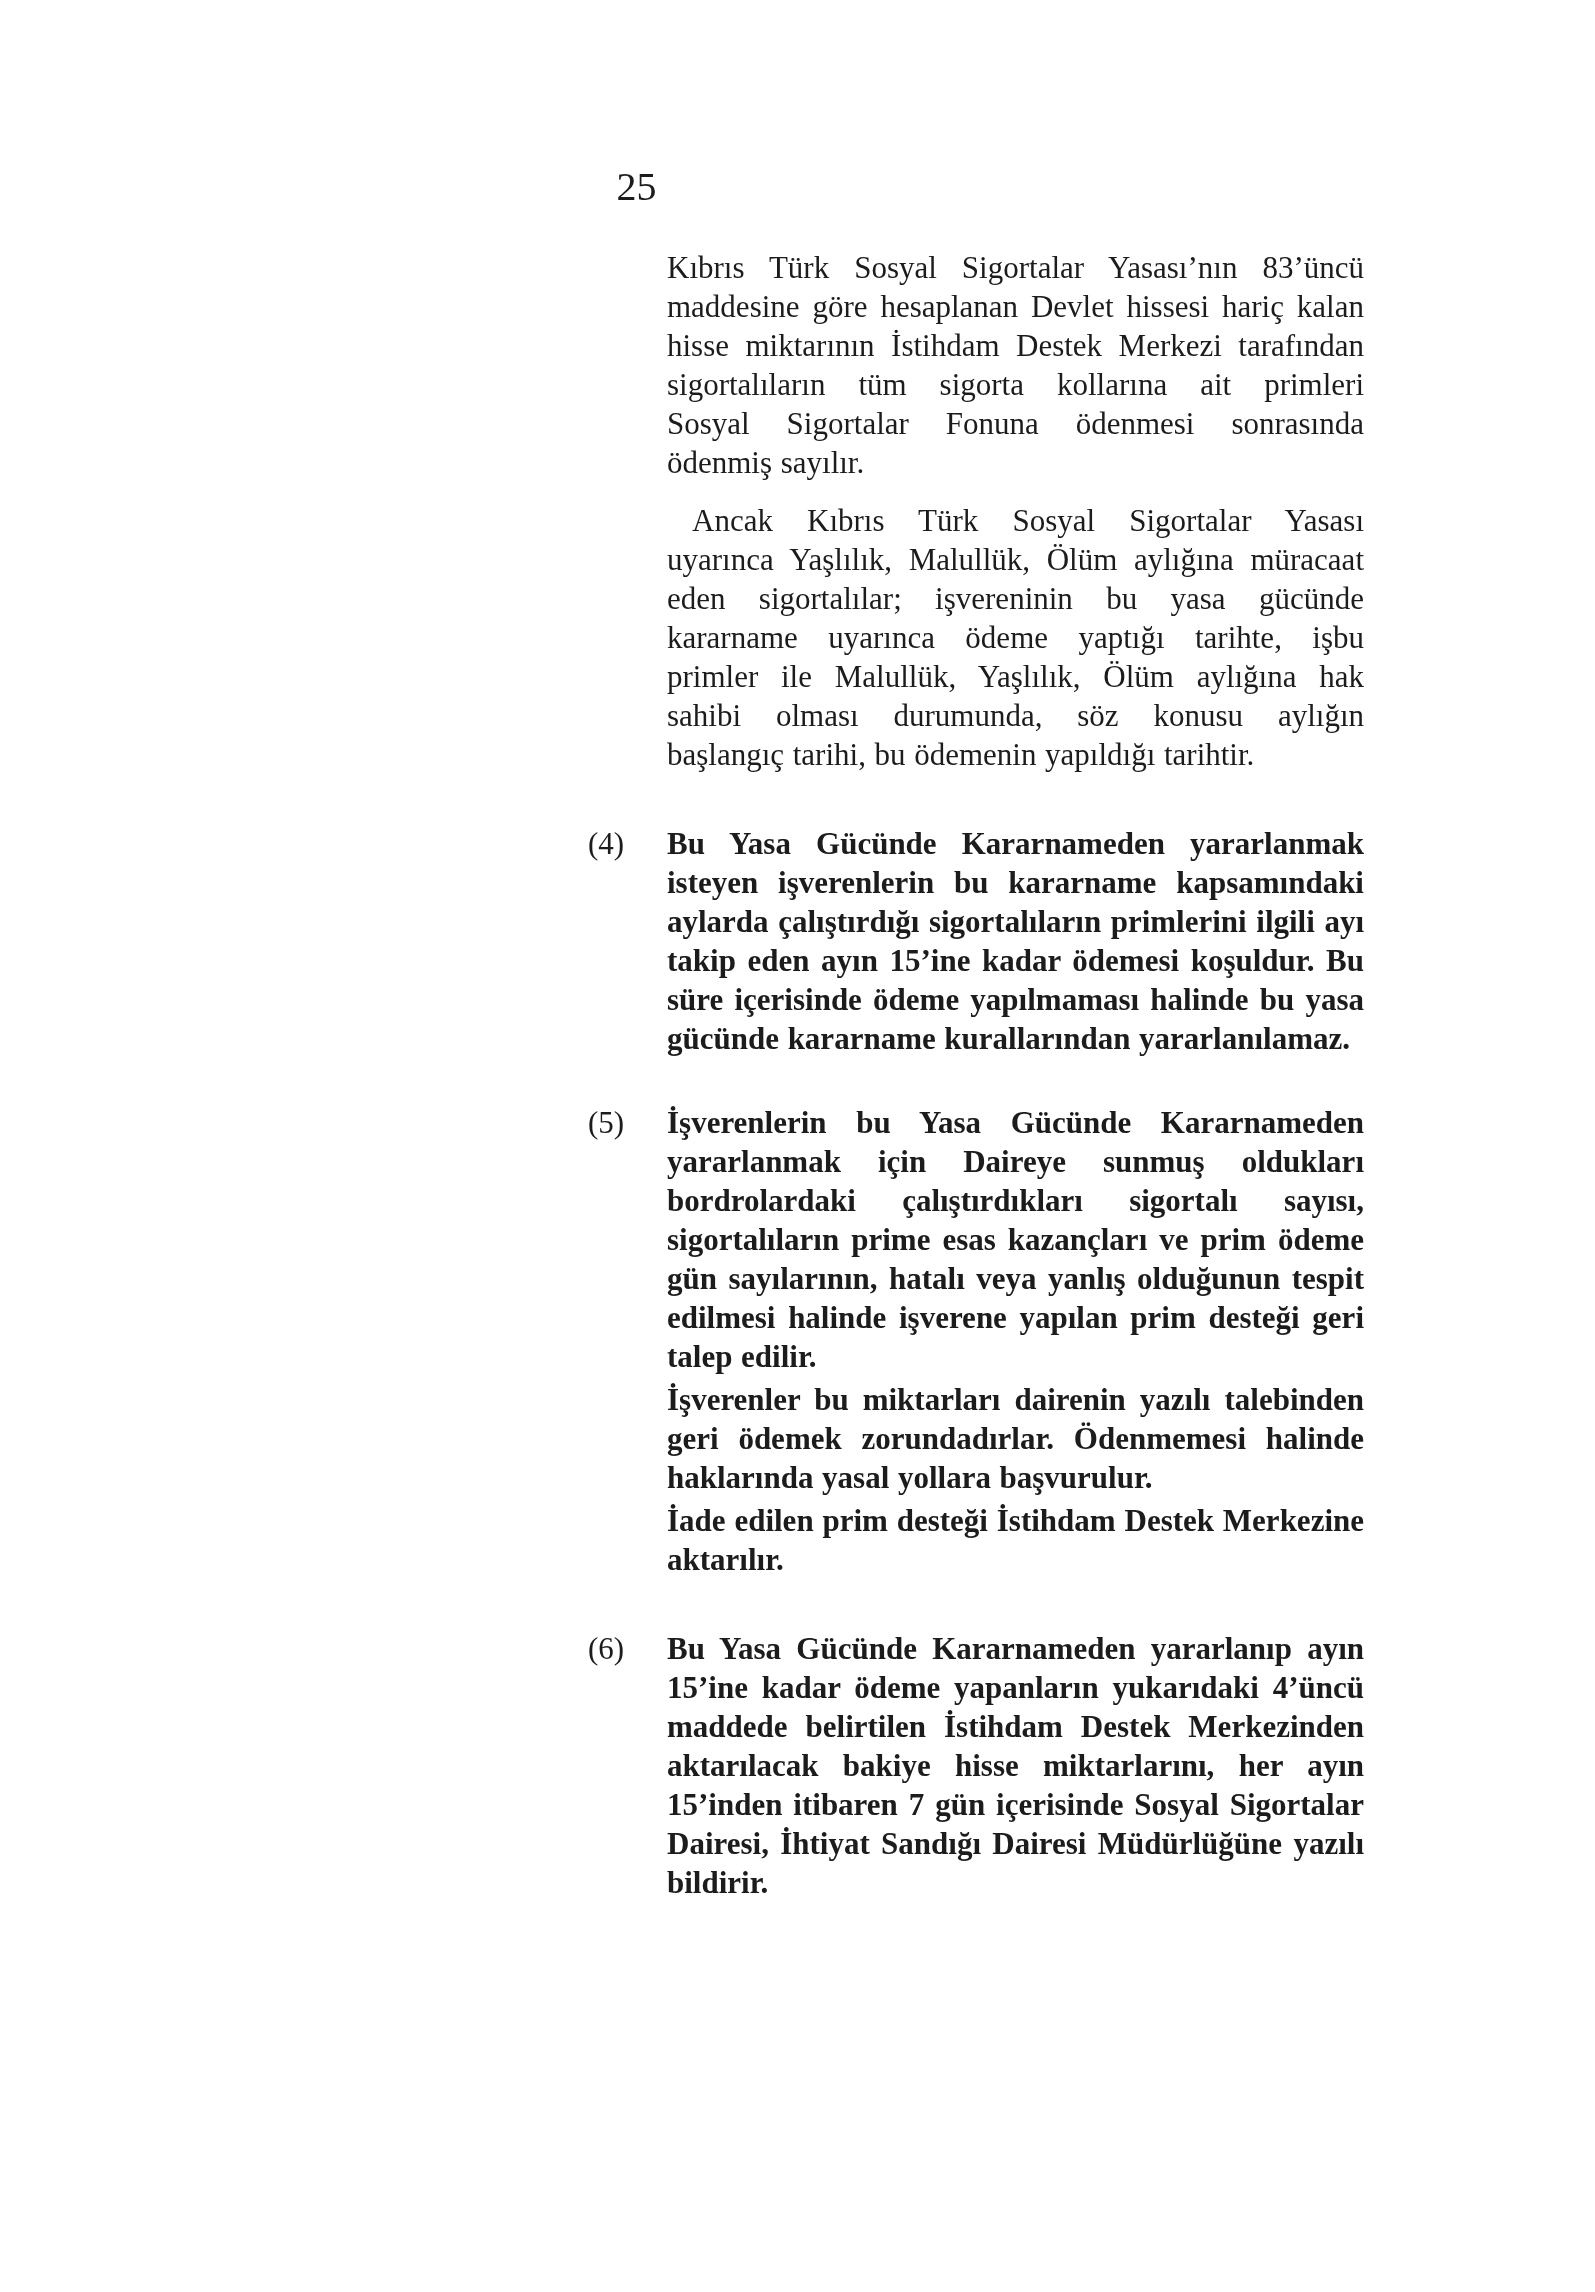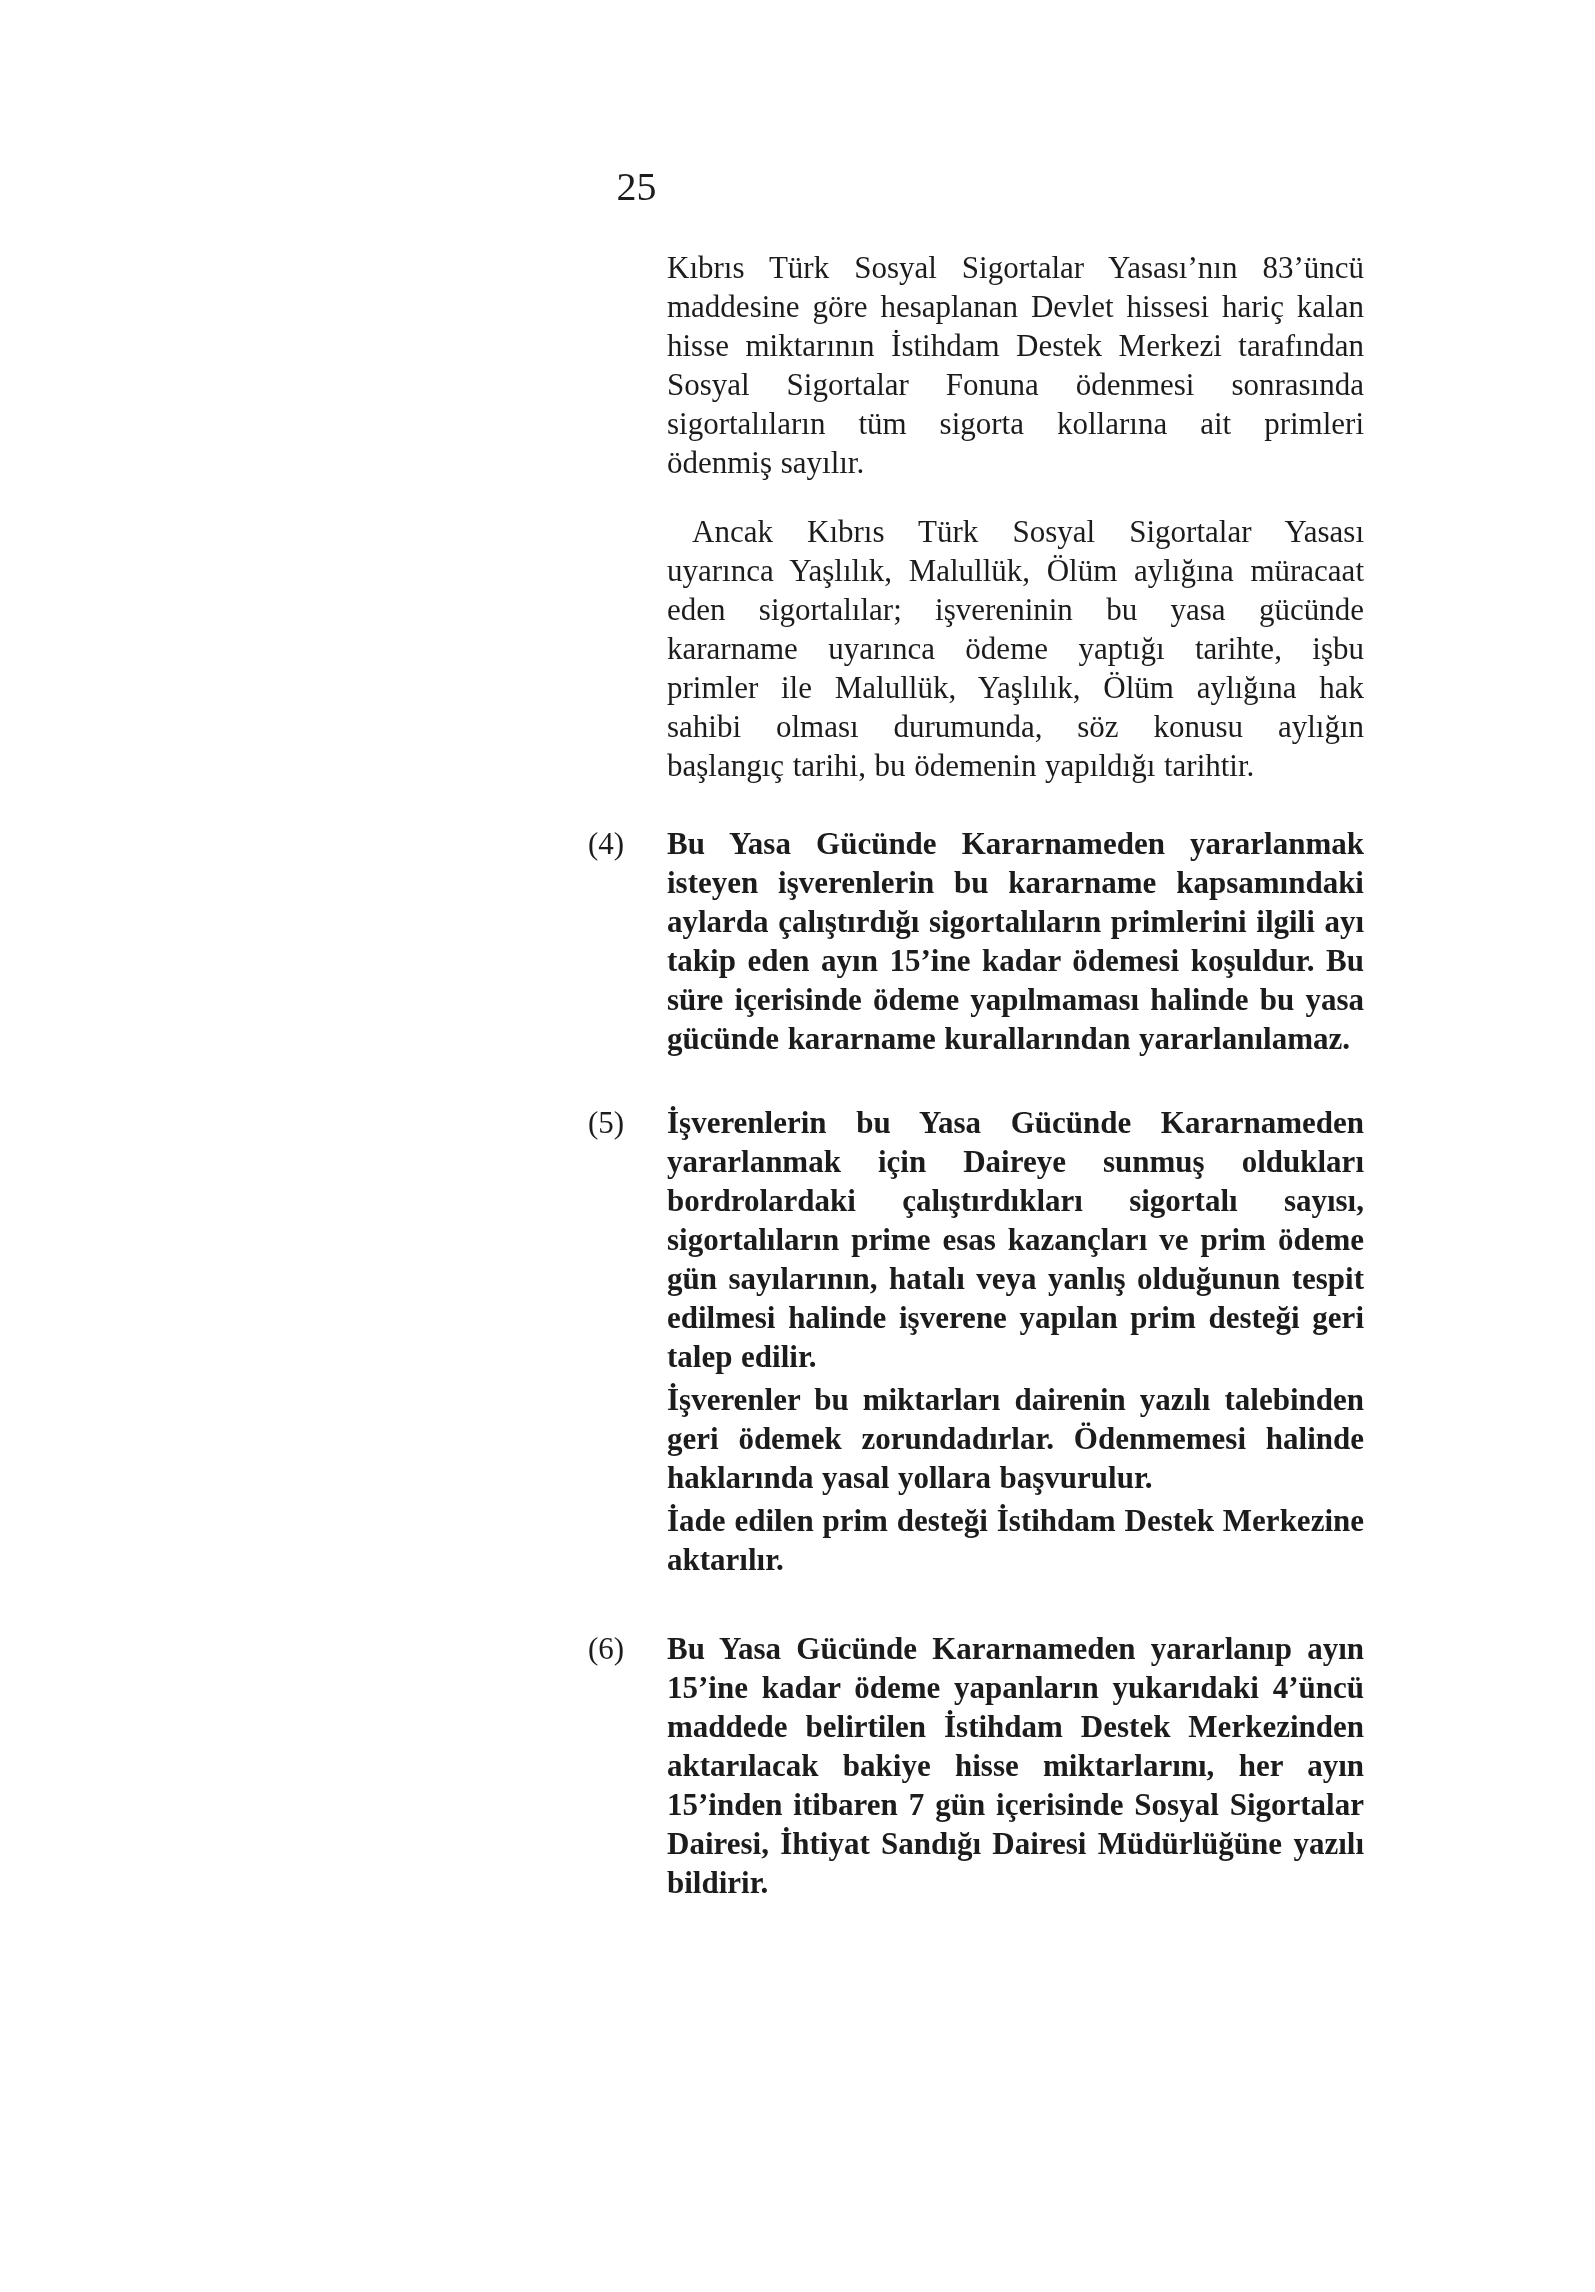--- a/index.html
+++ b/index.html
@@ -37,21 +37,21 @@
   .ln {
     font-size: 31px;
     line-height: 39px;
     text-align: justify;
     text-align-last: justify;
     hyphens: none;
     word-spacing: 0.9px;
   }
   .ln.last { text-align-last: left; }
   .para.indent .ln.first { text-indent: 25px; }
-  .intro .para + .para { margin-top: 30px; }
+  .intro .para + .para { margin-top: 19px; }
   .clause { display: flex; align-items: flex-start; }
   .clause .num {
     flex: 0 0 79px;
     width: 79px;
     font-size: 31px;
     line-height: 39px;
   }
   .clause .body { flex: 0 0 697px; width: 697px; font-weight: bold; }
   .clause .body .para + .para { margin-top: 4px; }
   .clauses .clause:nth-child(2) { margin-top: 45px; }
@@ -61,22 +61,22 @@
 <body>
 
 <div class="sheet">
   <div class="page-number">25</div>
 
   <div class="intro">
       <div class="para">
         <div class="ln first">Kıbrıs Türk Sosyal Sigortalar Yasası’nın 83’üncü</div>
         <div class="ln">maddesine göre hesaplanan Devlet hissesi hariç kalan</div>
         <div class="ln">hisse miktarının İstihdam Destek Merkezi tarafından</div>
+        <div class="ln">sigortalıların tüm sigorta kollarına ait primleri</div>
         <div class="ln">Sosyal Sigortalar Fonuna ödenmesi sonrasında</div>
-        <div class="ln">sigortalıların tüm sigorta kollarına ait primleri</div>
         <div class="ln last">ödenmiş sayılır.</div>
       </div>
       <div class="para indent">
         <div class="ln first">Ancak Kıbrıs Türk Sosyal Sigortalar Yasası</div>
         <div class="ln">uyarınca Yaşlılık, Malullük, Ölüm aylığına müracaat</div>
         <div class="ln">eden sigortalılar; işvereninin bu yasa gücünde</div>
         <div class="ln">kararname uyarınca ödeme yaptığı tarihte, işbu</div>
         <div class="ln">primler ile Malullük, Yaşlılık, Ölüm aylığına hak</div>
         <div class="ln">sahibi olması durumunda, söz konusu aylığın</div>
         <div class="ln last">başlangıç tarihi, bu ödemenin yapıldığı tarihtir.</div>

